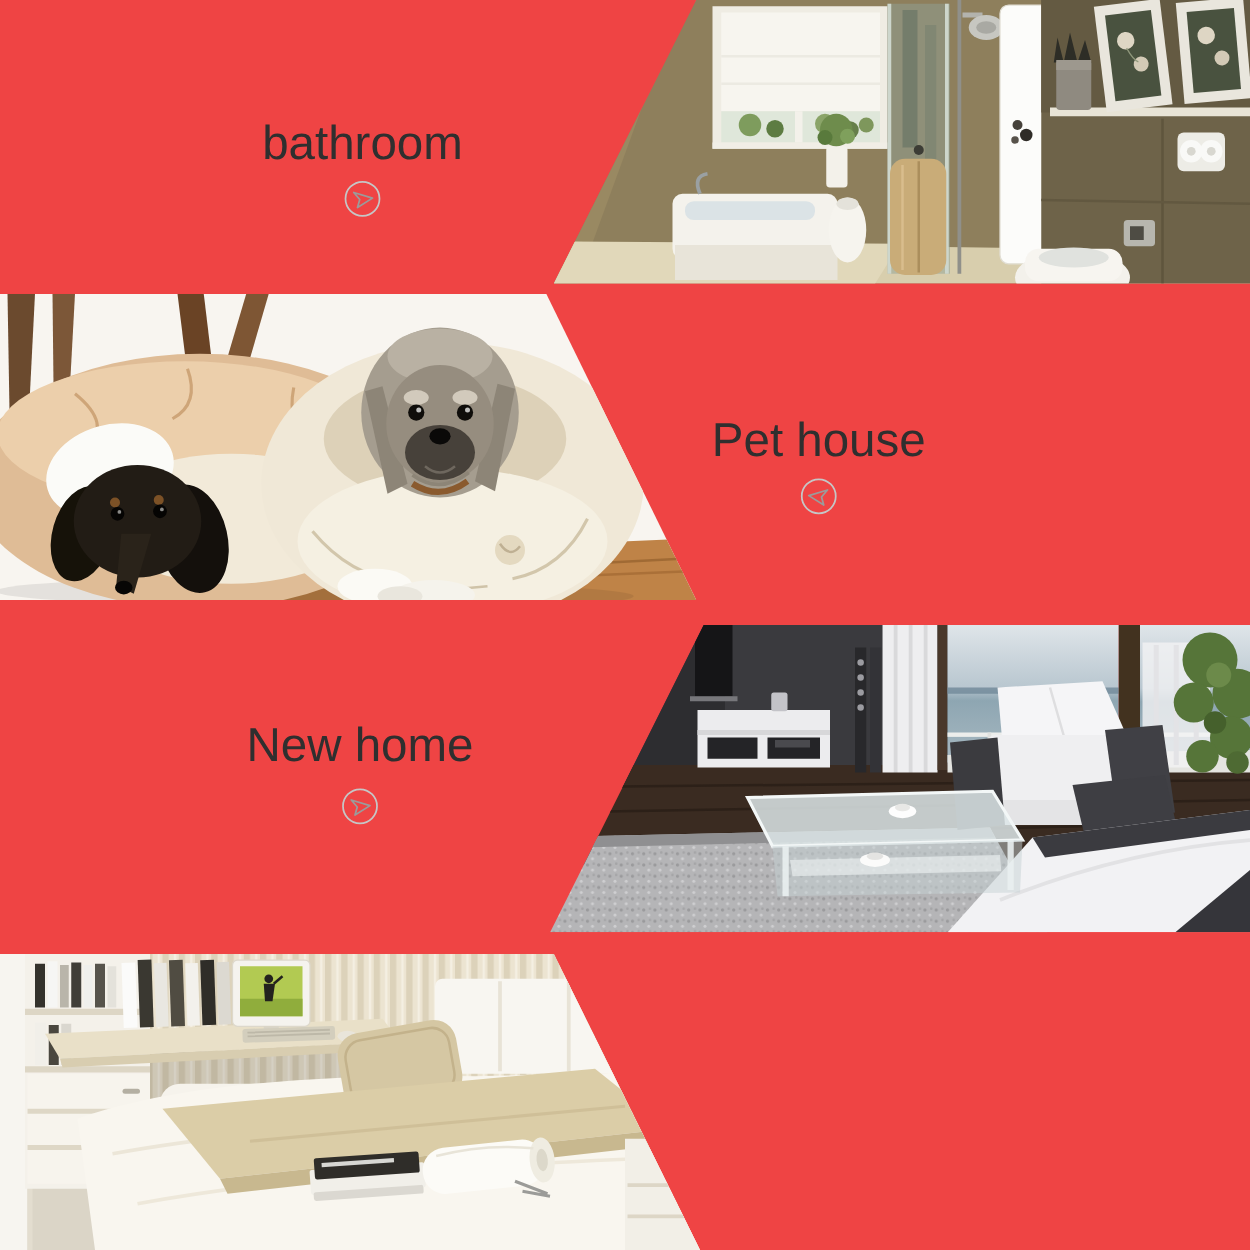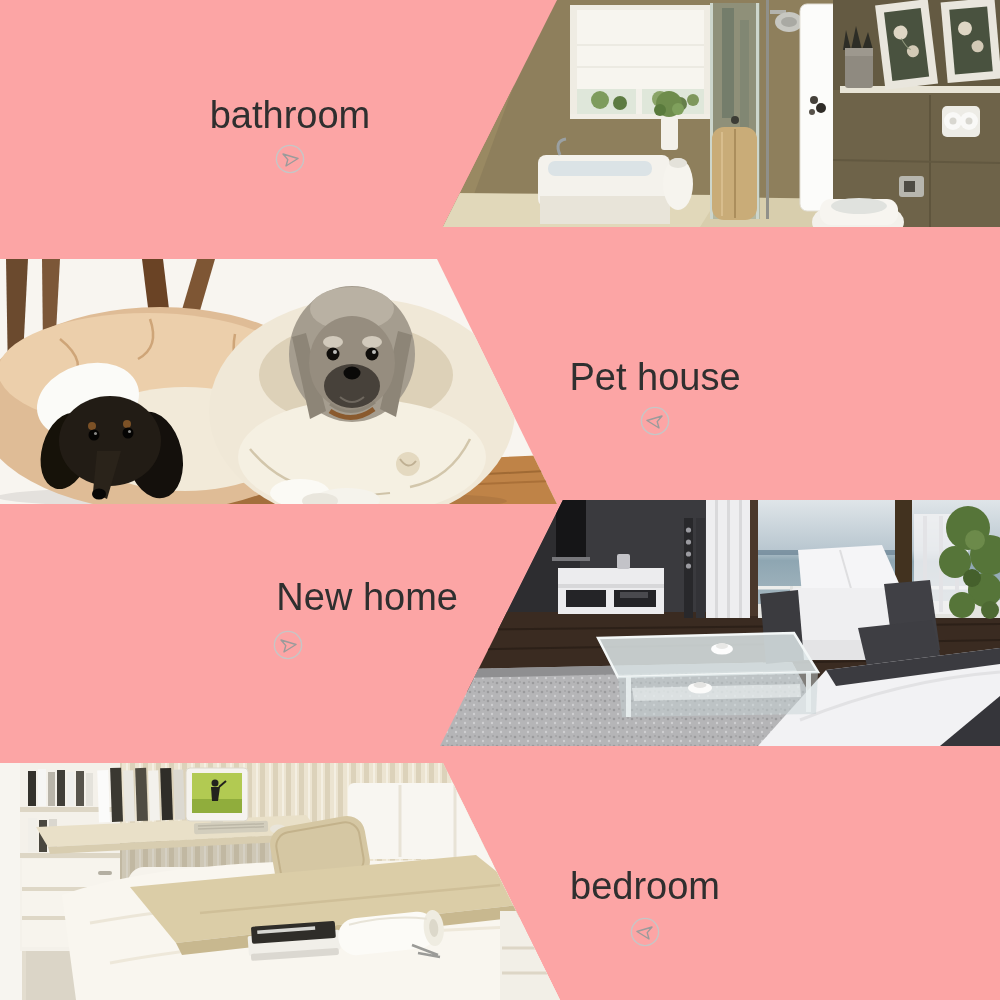--- a/index.html
+++ b/index.html
@@ -1,28 +1,28 @@
 <!DOCTYPE html>
 <html><head>
 <meta charset="utf-8">
 <title>collage</title>
 <style>
   html,body{margin:0;padding:0;background:#ffffff;}
-  .canvas{position:relative;width:1000px;height:1000px;background:#fca5a5;overflow:hidden;
+  .canvas{position:relative;width:1000px;height:1000px;background:#ef4444;overflow:hidden;
           font-family:"Liberation Sans",sans-serif;}
   .band{position:absolute;left:0;width:1000px;}
   .photo{position:absolute;left:0;top:0;width:100%;height:100%;}
   .photo svg{width:100%;height:100%;display:block;}
   .clip-r1{clip-path:polygon(55.7% 0,100% 0,100% 100%,44.3% 100%);}
   .clip-l2{clip-path:polygon(0 0,43.7% 0,55.7% 100%,0 100%);}
   .clip-r3{clip-path:polygon(56.3% 0,100% 0,100% 100%,44% 100%);}
   .clip-l4{clip-path:polygon(0 0,44.3% 0,56% 100%,0 100%);}
   .label{position:absolute;width:340px;text-align:center;z-index:5;}
   .label-text{font-size:38px;line-height:46px;color:#2f2f2f;}
-  .label-text.two{line-height:50px;text-align:right;}
+  .label-text.two{line-height:50px;}
   .arrow{display:inline-block;width:30px;height:30px;margin-top:6px;}
   .arrow svg{width:30px;height:30px;display:block;}
 </style>
 </head>
 <body>
 
 <div class="canvas">
 
   <section class="band" style="top:0;height:227px;">
     <div class="photo clip-r1">
@@ -108,21 +108,21 @@
       <div class="label-text">bathroom</div>
       <span class="arrow">
         <svg viewBox="0 0 30 30">
             <circle cx="15" cy="15" r="13.6" fill="none" stroke="#c6c6c6" stroke-width="1.4"></circle>
         <path d="M8 10 L23 14.5 L11 22 L12.8 15.6 Z" fill="none" stroke="#9b9b9b" stroke-width="1.4" stroke-linejoin="round"></path>
           </svg>
       </span>
     </div>
   </section>
 
-  <section class="band" style="top:259px;height:245px;">
+  <section class="band" style="top:235px;height:245px;">
     <div class="photo clip-l2">
       <svg viewBox="0 0 1000 245" preserveAspectRatio="none">
         <rect width="1000" height="245" fill="#f8f5f0"></rect>
         <polygon points="120,245 560,245 548,196 320,206 150,226" fill="#bf8347"></polygon>
         <path d="M200,230 L545,212" stroke="#a06a34" stroke-width="2" fill="none"></path>
         <path d="M160,238 L552,222" stroke="#aa7038" stroke-width="2" fill="none"></path>
         <polygon points="6,0 28,0 22,118 8,118" fill="#6b4a2e"></polygon>
         <polygon points="42,0 60,0 55,92 43,92" fill="#7c5738"></polygon>
         <polygon points="142,0 163,0 181,150 161,154" fill="#6a4325"></polygon>
         <polygon points="197,0 215,0 172,148 155,142" fill="#7e5634"></polygon>
@@ -379,26 +379,15 @@
           <rect x="338" y="152" width="98" height="37" rx="18" fill="#fcfbf7"></rect>
           <ellipse cx="434" cy="170" rx="10" ry="18" fill="#efece1"></ellipse>
           <ellipse cx="434" cy="170" rx="4.5" ry="9" fill="#dcd8ca"></ellipse>
           <path d="M350,158 q40,-6 78,2" stroke="#e8e4d8" stroke-width="2" fill="none"></path>
         </g>
         <path d="M412,182 l26,10 M418,190 l22,4" stroke="#9b9b98" stroke-width="2.5"></path>
         <rect x="500" y="148" width="60" height="89" fill="#f2efe7"></rect>
         <path d="M502,185 h56 M502,210 h56" stroke="#ddd6c6" stroke-width="3"></path>
       </svg>
     </div>
-    <div class="label" style="left:475px;top:100px;">
-      <div class="label-text">bedroom</div>
-      <span class="arrow" style="margin-top:8px;">
-        <svg viewBox="0 0 30 30">
-            <circle cx="15" cy="15" r="13.6" fill="none" stroke="#c6c6c6" stroke-width="1.4"></circle>
-        <g transform="scale(-1,1) translate(-30,0)">
-              <path d="M8 10 L23 14.5 L11 22 L12.8 15.6 Z" fill="none" stroke="#9b9b9b" stroke-width="1.4" stroke-linejoin="round"></path>
-            </g>
-          </svg>
-      </span>
-    </div>
   </section>
 
 </div>
 
 </body></html>

